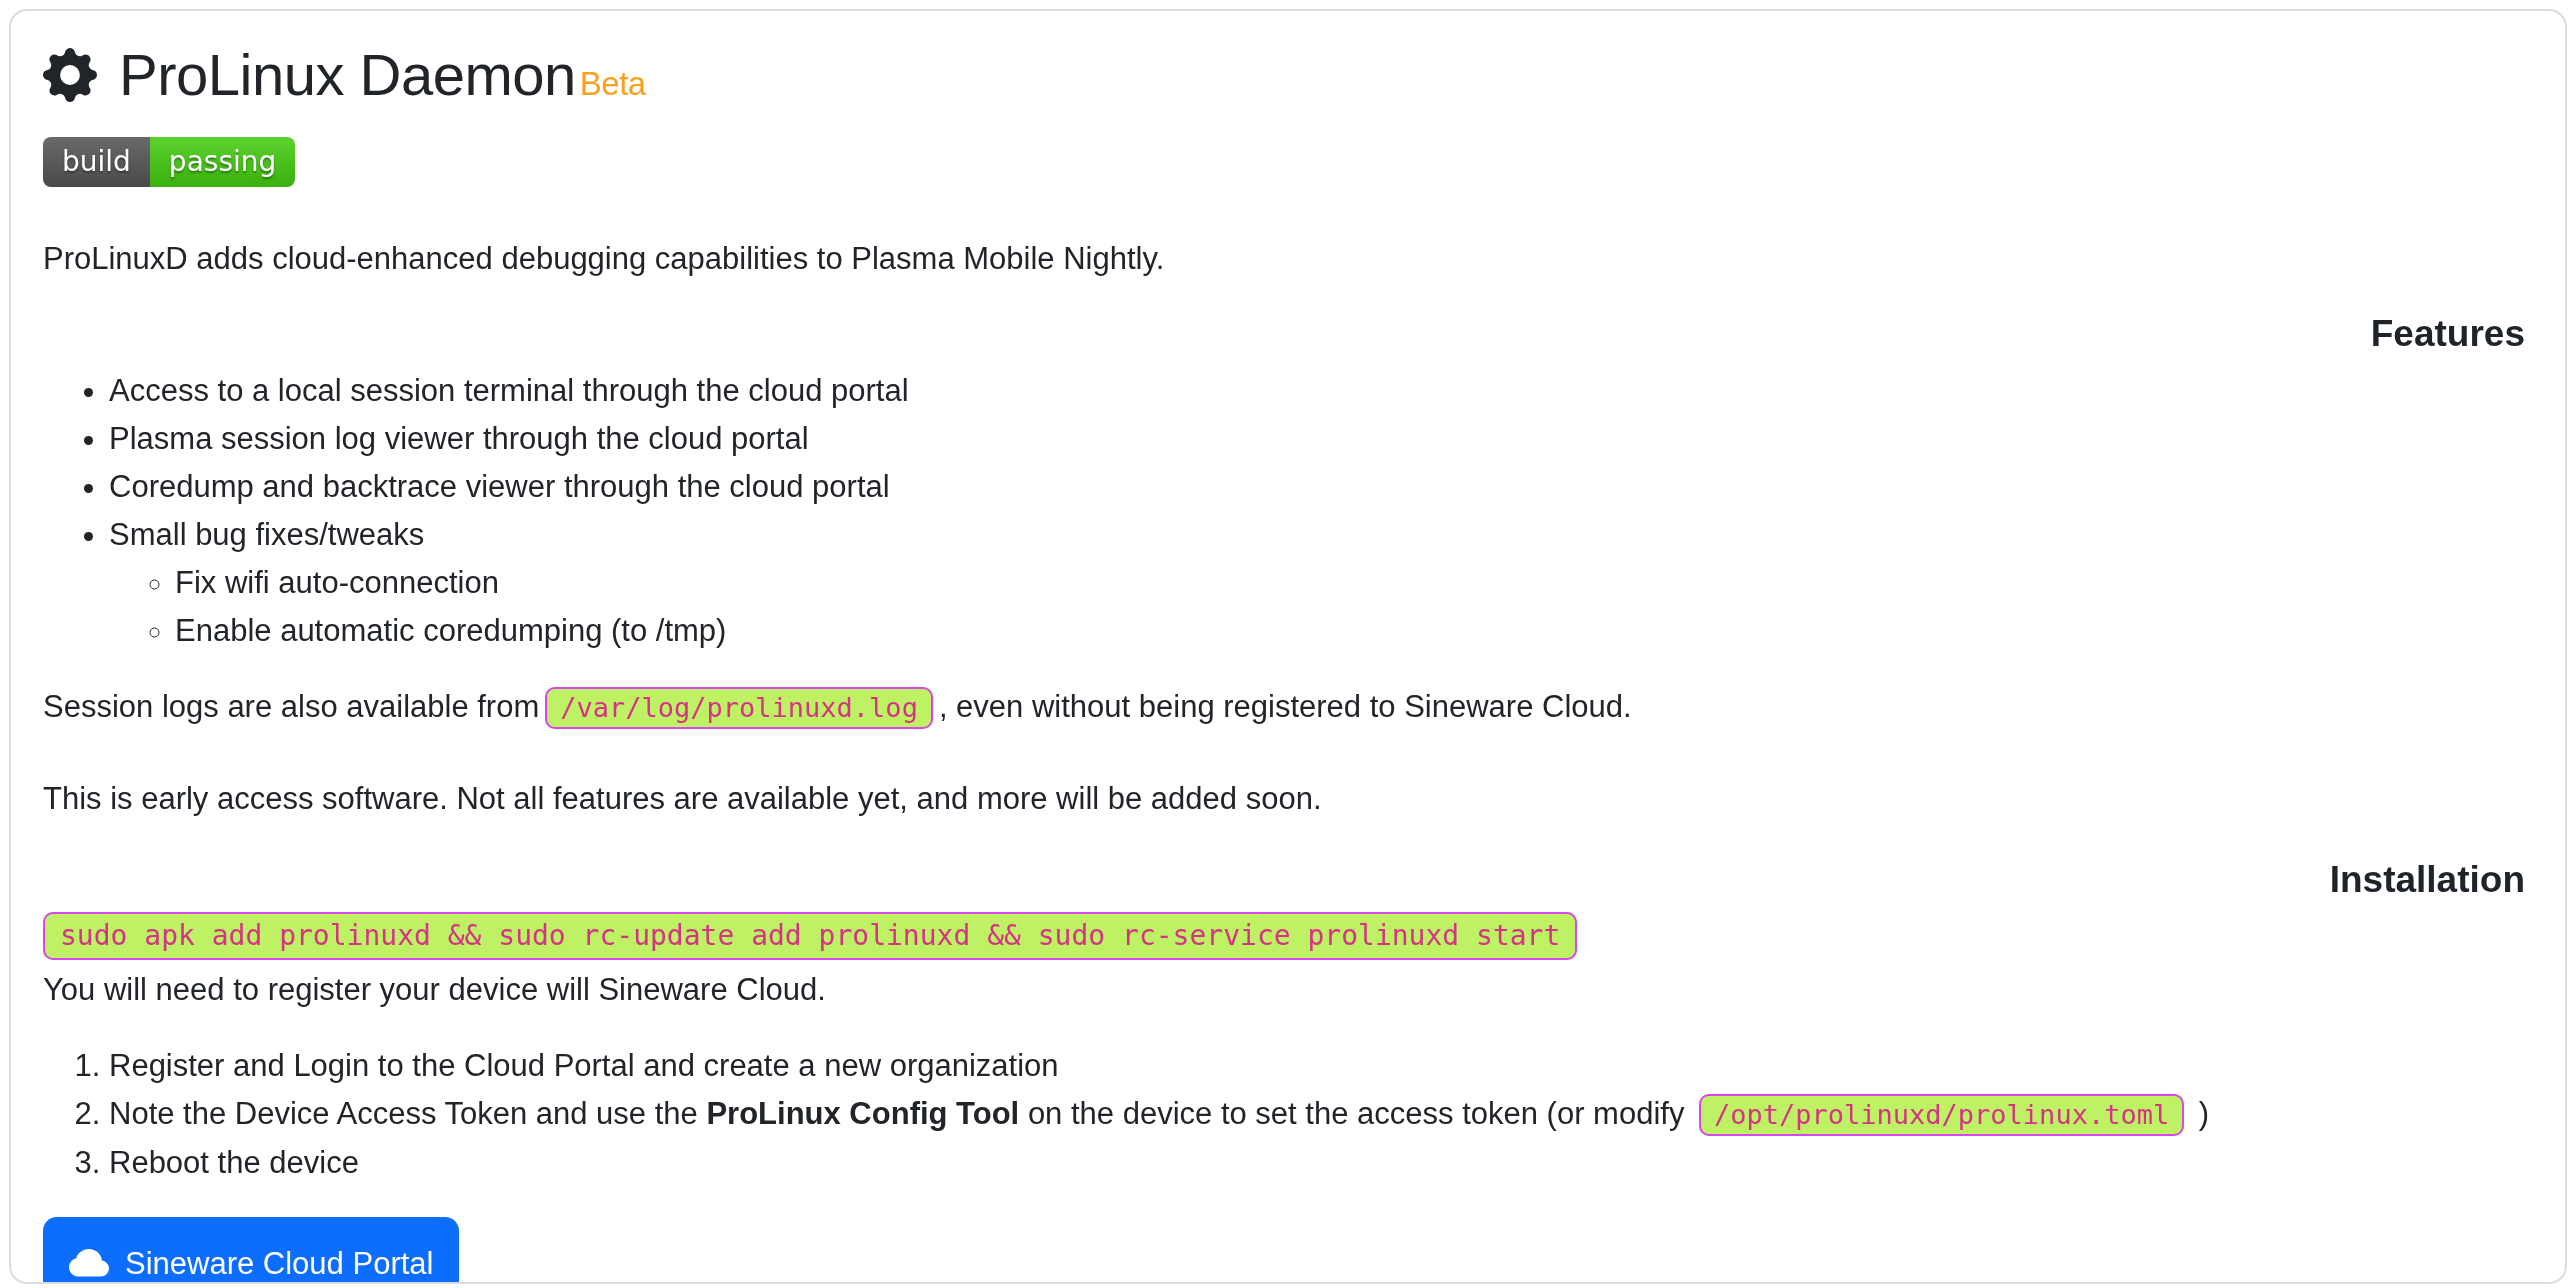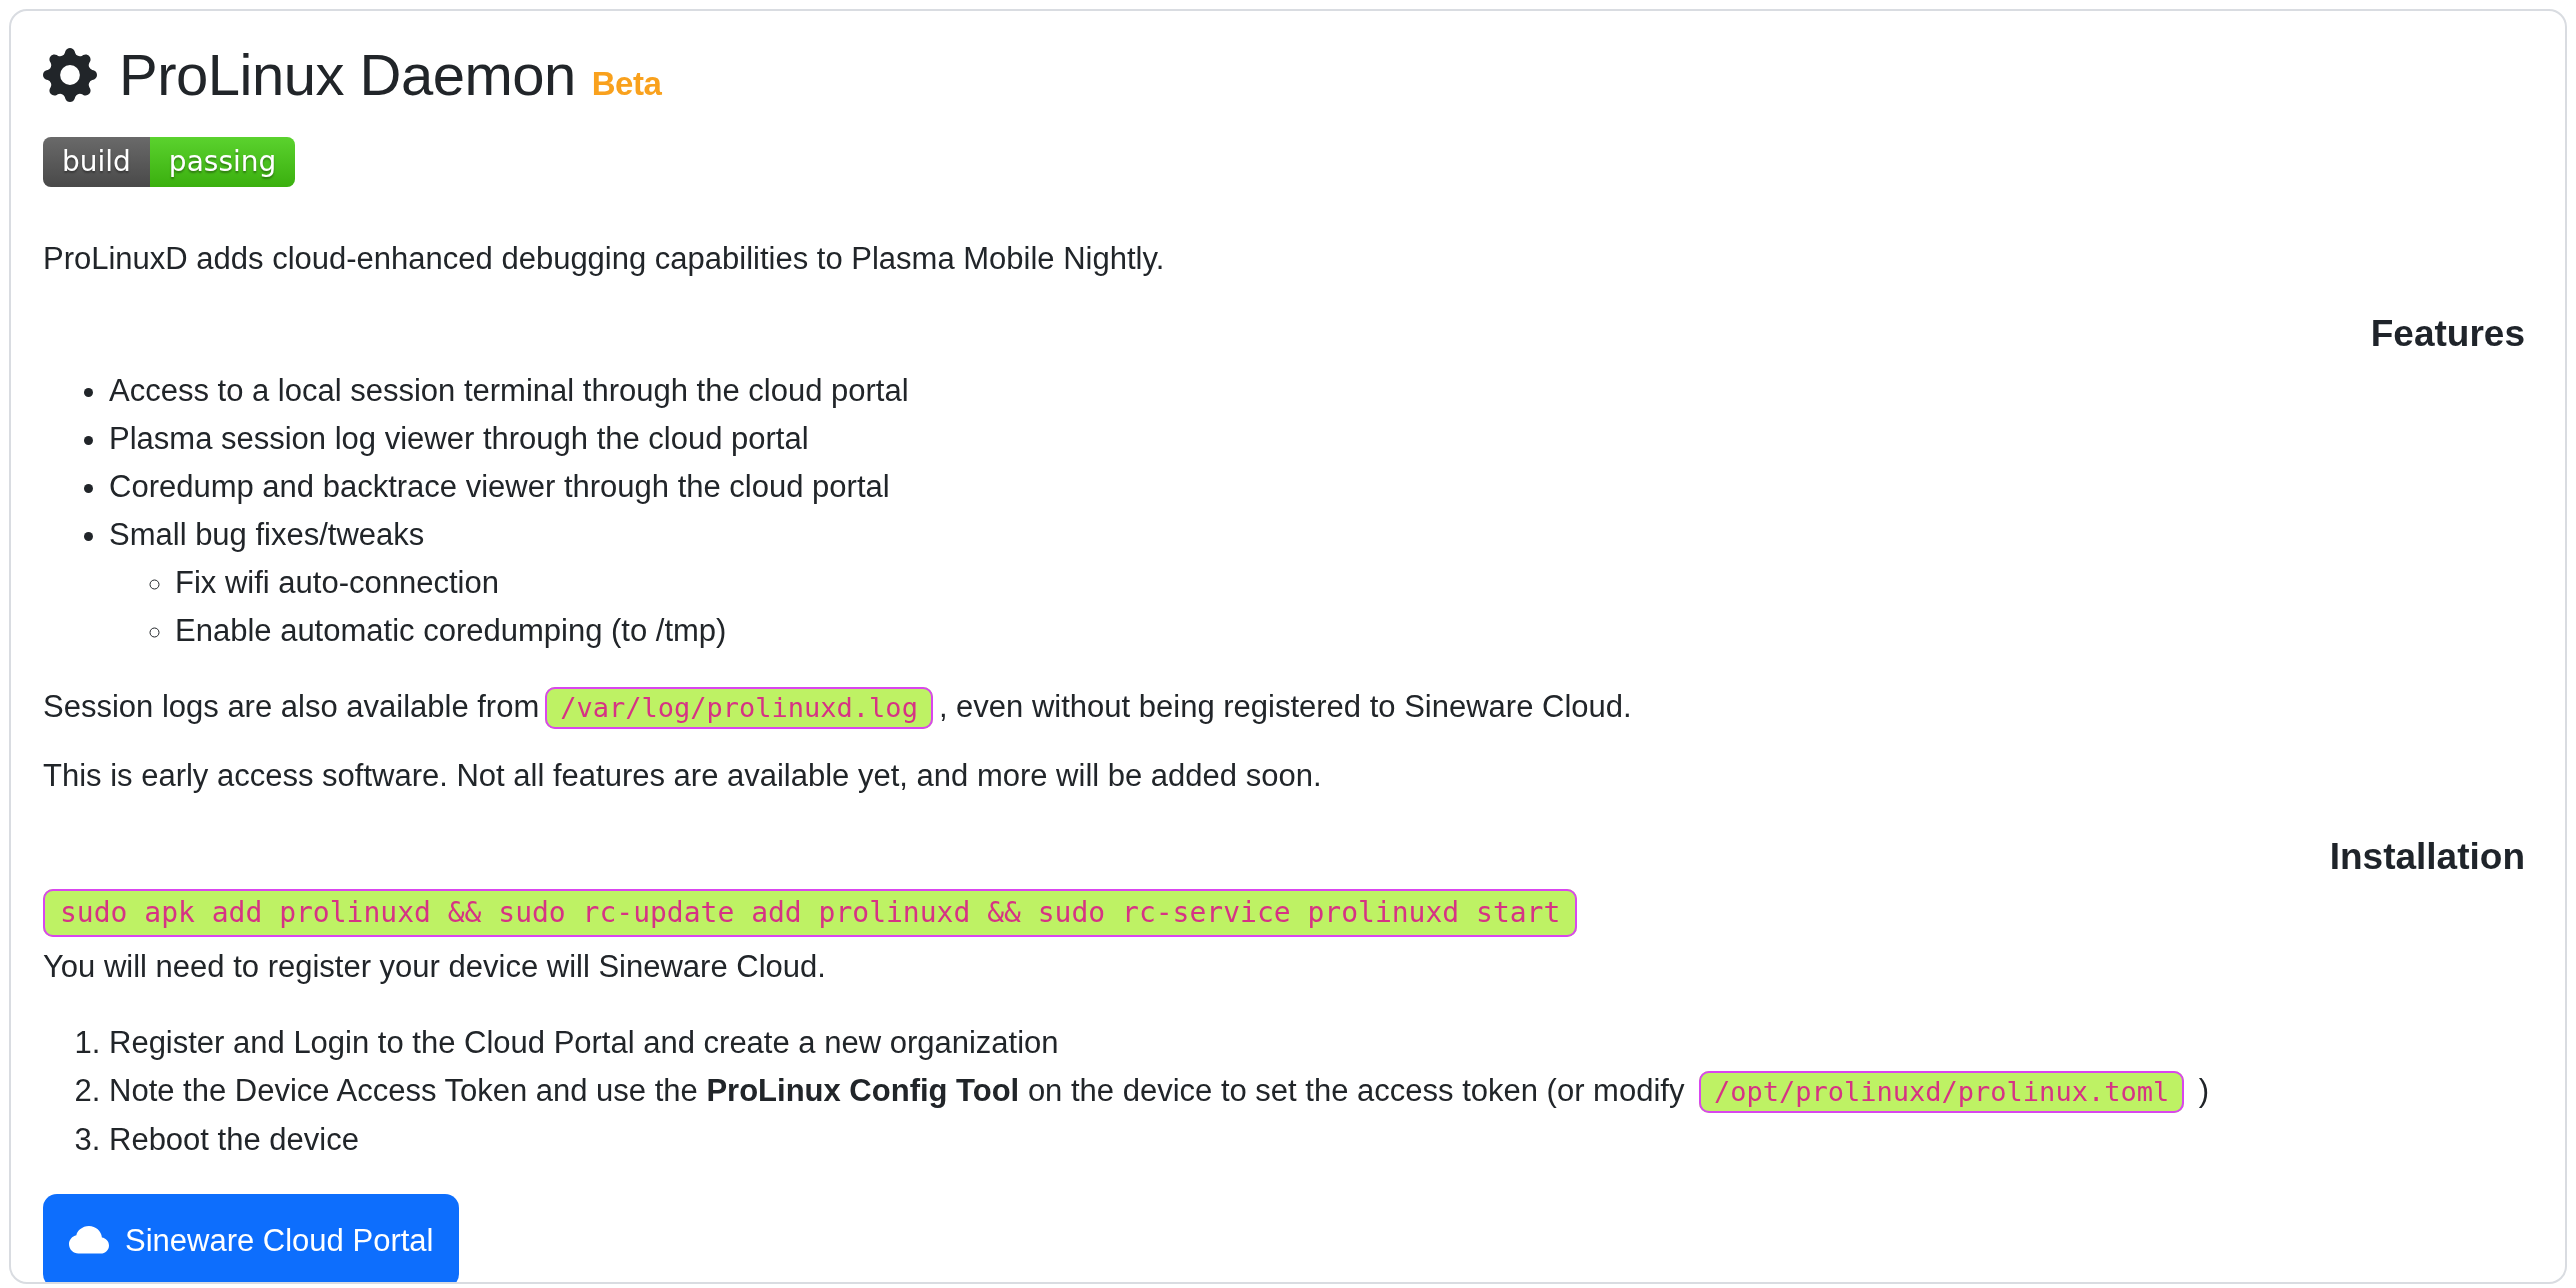--- a/index.html
+++ b/index.html
@@ -41,22 +41,22 @@
     font-size: 58px;
     font-weight: 400;
     letter-spacing: -0.5px;
     margin: 0;
     line-height: 1.1;
     color: #212529;
   }
   .beta {
     font-size: 33px;
     color: #f9a11d;
-    margin-left: 16px;
-    font-weight: 700;
+    margin-left: 4px;
+    font-weight: 400;
   }
   
   .badge {
     display: inline-flex;
     margin-top: 30px;
     border-radius: 8px;
     overflow: hidden;
     font-family: "DejaVu Sans", sans-serif;
     font-size: 28px;
     color: #ffffff;
@@ -72,21 +72,21 @@
   .badge .seg.label  { background-color: #555555; text-align: center; }
   .badge .seg.status { background-color: #44cc11; }
   
   p {
     font-size: 31px;
     line-height: 48px;
     margin: 0;
   }
   .intro   { margin-top: 48px; }
   .session { margin-top: 28px; }
-  .early   { margin-top: 20px; }
+  .early   { margin-top: 43px; }
   h2 {
     font-size: 37px;
     font-weight: 700;
     margin: 30px 0 12px 0;
     color: #1f242a;
     text-align: right;
   }
   h2.installation { margin-top: 36px; margin-bottom: 10px; }
   ul.features-list {
     margin: 0;

